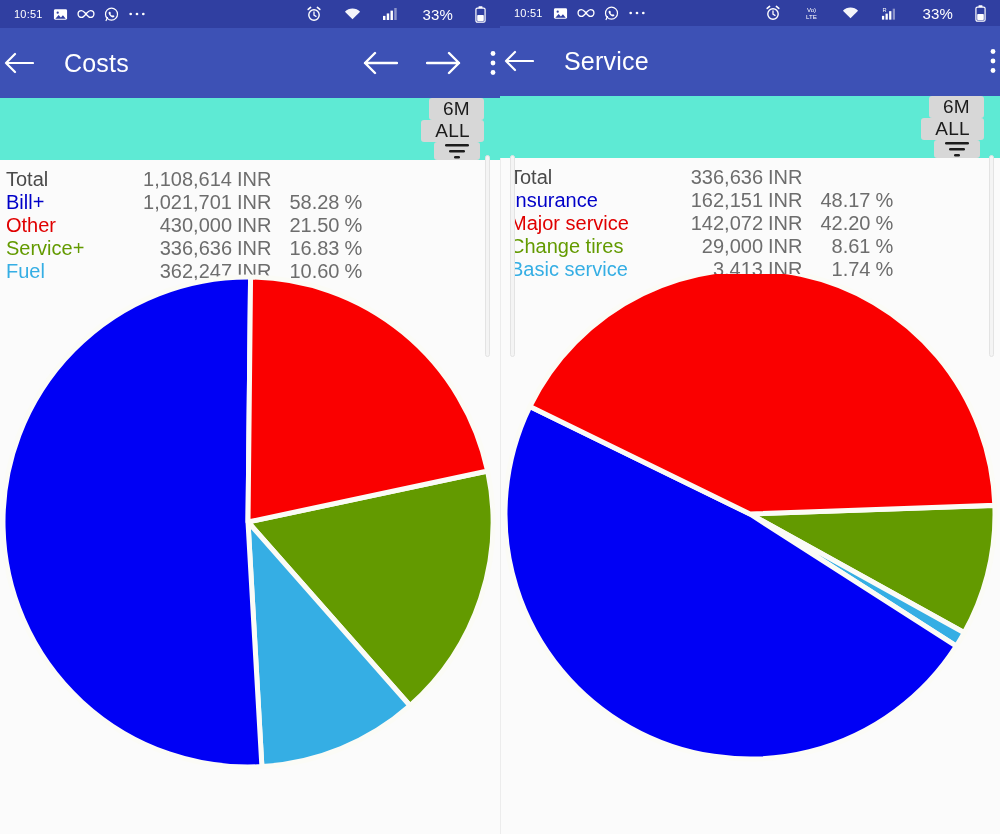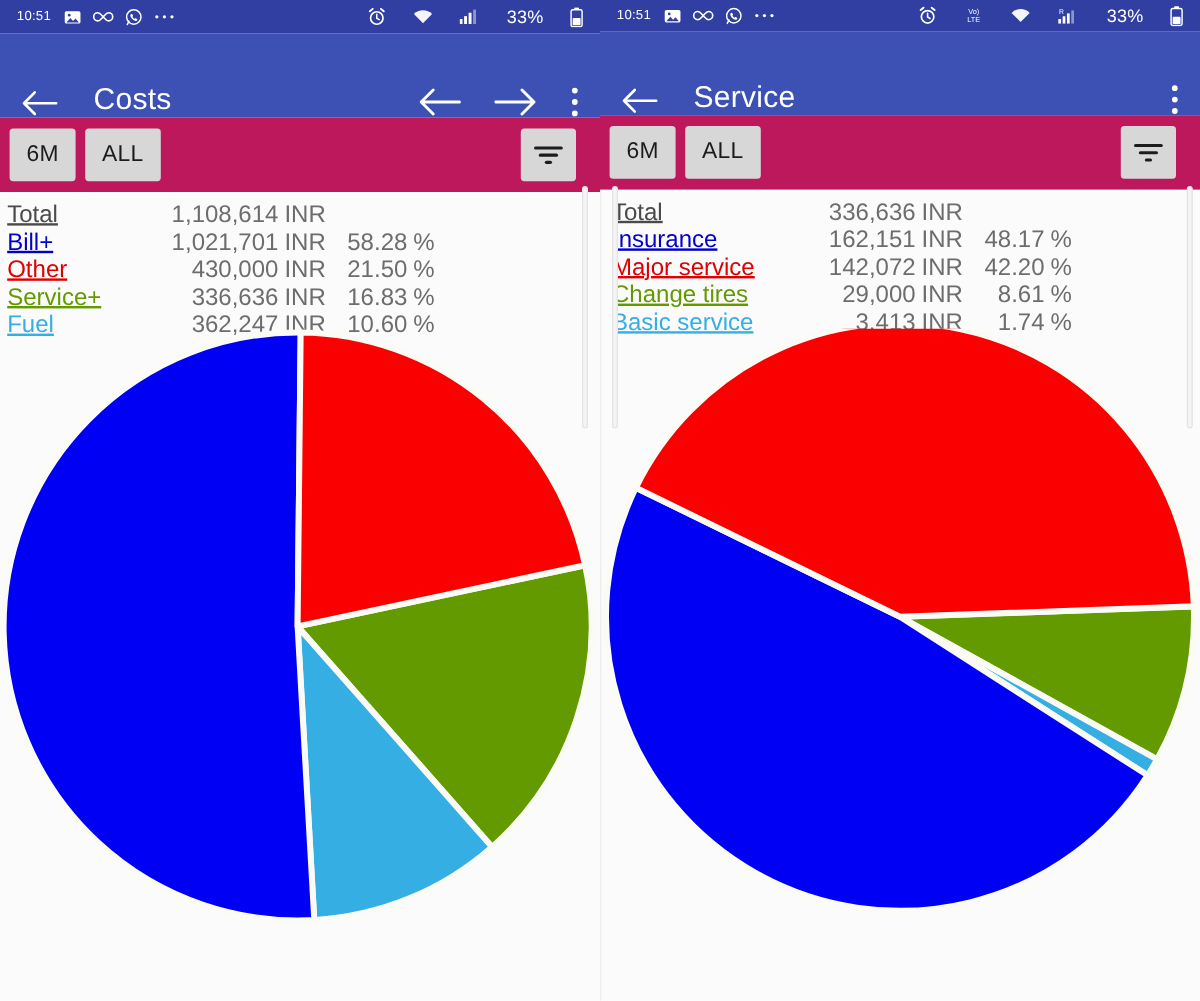--- a/index.html
+++ b/index.html
@@ -24,47 +24,47 @@
   .sb-icons-left{display:flex;align-items:center;gap:9px;margin-left:10px;}
   .sb-spacer{flex:1;}
   .sb-icons-right{display:flex;align-items:center;gap:22px;}
   .sb-batt{font-size:15px;letter-spacing:.2px;margin-left:2px;}
   .ico{display:inline-block;line-height:1;}
   .ico svg{display:block;}
 
   
   .appbar{
     position:relative;height:70px;background:#3D51B5;color:#fff;
-    display:flex;align-items:flex-end;padding:0 18px;box-sizing:border-box;
+    display:flex;align-items:center;padding:0 4px;box-sizing:border-box;
   }
   .panel.right .appbar{height:70px;}
   .appbar .title{font-size:25px;margin-left:30px;font-weight:400;letter-spacing:.2px;}
   .appbar .grow{flex:1;}
   .appbar .actions{display:flex;align-items:center;gap:28px;}
   .icon-btn{display:flex;align-items:center;justify-content:center;cursor:pointer;}
 
   
   .filterbar{
-    position:relative;height:62px;background:#be185d;
-    display:flex;align-items:center;padding:0 8px;box-sizing:border-box;
+    position:relative;height:62px;background:#5eead4;
+    display:flex;align-items:flex-end;padding:0 8px;box-sizing:border-box;flex-direction:column;
   }
   .chip{
     background:#d7d7d7;color:#1c1c1c;border:0;border-radius:3px;
     height:44px;min-width:54px;padding:0 14px;margin-right:8px;
     font-size:19px;font-family:inherit;cursor:pointer;letter-spacing:.3px;
   }
   .filter-icon-btn{
     margin-left:auto;margin-right:12px;background:#d7d7d7;border-radius:3px;
     width:46px;height:44px;display:flex;align-items:center;justify-content:center;cursor:pointer;
   }
 
   
   .legend{padding:8px 0 0 6px;}
   .legend-row{display:flex;align-items:baseline;font-size:20px;line-height:23px;white-space:nowrap;}
-  .lg-label{width:98px;flex:0 0 auto;text-decoration:underline;}
+  .lg-label{width:98px;flex:0 0 auto;}
   .panel.right .lg-label{width:125px;}
   .lg-amount{width:128px;flex:0 0 auto;text-align:right;color:#6d6d6d;}
   .lg-unit{margin-left:5px;color:#6d6d6d;}
   .lg-pct{width:68px;flex:0 0 auto;text-align:right;color:#6d6d6d;}
   .lg-pctsym{margin-left:5px;color:#6d6d6d;}
 
   
   .piewrap{position:absolute;left:0;bottom:0;width:500px;height:560px;}
   .piewrap svg{display:block;}
 

